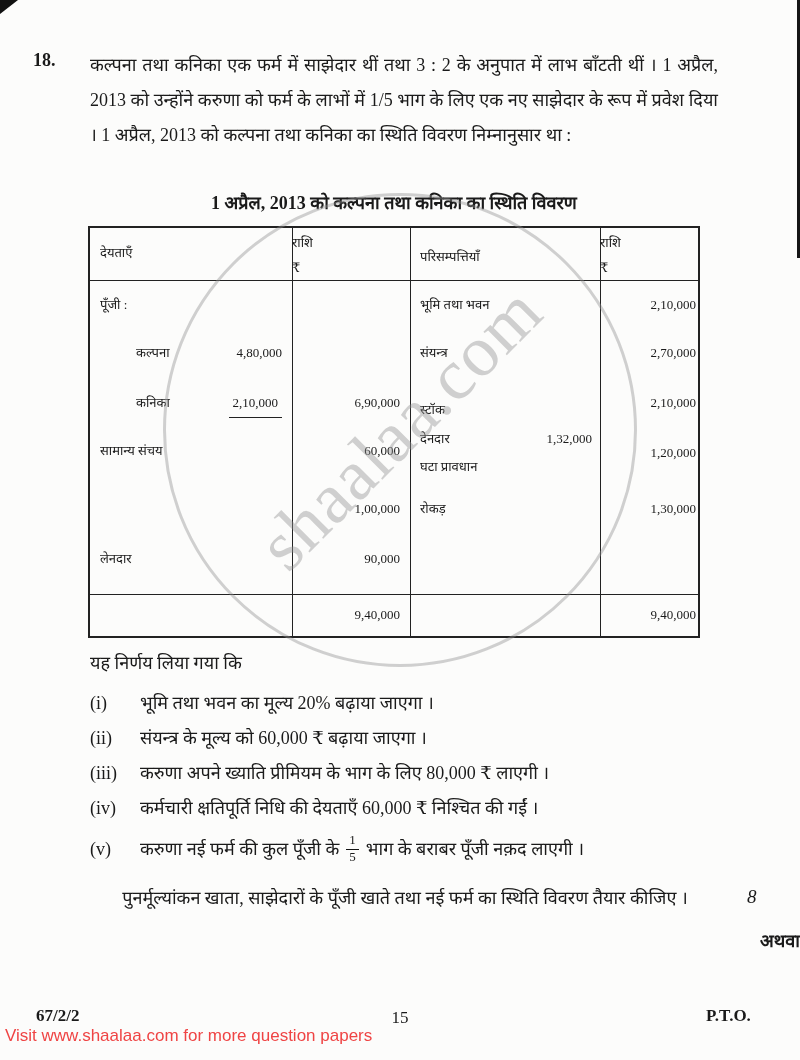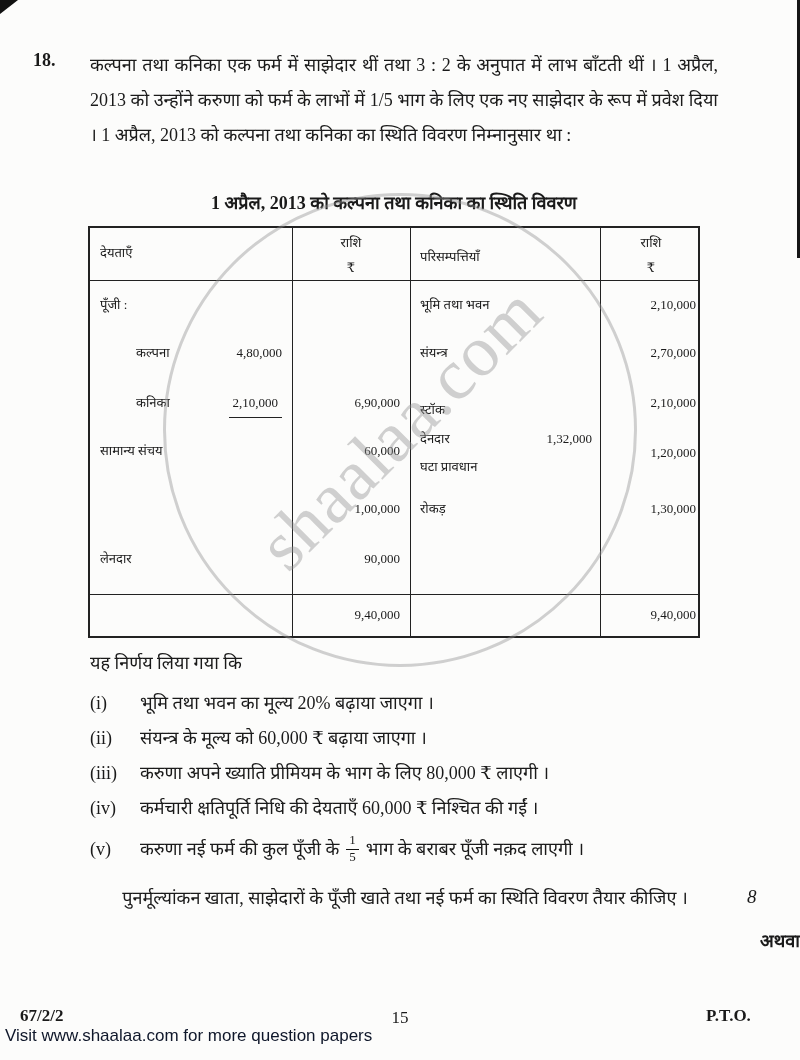--- a/index.html
+++ b/index.html
@@ -34,44 +34,44 @@
     line-height:35px; text-align:justify; }
   .bs-title { left:88px; top:190px; width:612px; text-align:center;
     font-weight:bold; font-size:18px; }
 
   
   .bs { left:88px; top:226px; width:612px; height:412px;
     border:2px solid #222; font-size:13px; z-index:1; }
   .bs .vl { position:absolute; top:0; bottom:0; width:0; border-left:1.6px solid #222; }
   .bs .hl { position:absolute; left:0; right:0; height:0; border-top:1.6px solid #222; }
   .bs .ln { position:absolute; line-height:26px; white-space:nowrap; }
-  .bs .ctr { text-align:center; }
+  .bs .ctr { text-align:left; }
   .bs .rt  { text-align:right; }
   .underlined { border-bottom:1.6px solid #222; padding:0 4px 1px; display:inline-block; }
 
   
   .dec-head { left:90px; top:650px; font-size:18px; }
   .li { position:absolute; left:90px; width:650px; font-size:18px; line-height:26px; }
   .li .marker { display:inline-block; width:50px; flex:0 0 50px; }
   .li-flex { display:flex; align-items:center; }
   .frac { display:inline-block; text-align:center; font-size:13px;
     line-height:1.15; vertical-align:middle; margin:0 7px; }
   .frac .num { display:block; border-bottom:1.3px solid #111; padding:0 3px 1px; }
   .frac .den { display:block; }
 
   .closing { left:90px; top:884px; width:630px; font-size:18px; line-height:28px;text-align:center; }
   .marks { left:747px; top:886px; font-size:19px; font-style:italic; }
   .or-label { left:0; top:928px; width:800px; text-align:right;
     font-weight:bold; font-size:18px; }
 
   
-  .paper-code { left:20px; top:1006px; font-size:17px; font-weight:bold; }
+  .paper-code { left:36px; top:1006px; font-size:17px; font-weight:bold; }
   .page-number { left:0; top:1008px; width:800px; text-align:center; font-size:17px; }
   .pto { left:706px; top:1006px; font-size:17px; font-weight:bold; }
-  .promo { left:5px; top:1026px; font-size:17px; color:#0f172a;
+  .promo { left:5px; top:1026px; font-size:17px; color:#ef4444;
     font-family:"Liberation Sans","DejaVu Sans",sans-serif; }
 </style>
 </head>
 <body>
 
 <div class="abs corner-mark"></div>
 <div class="abs edge-line"></div>
 
 <div class="abs wm-circle"></div>
 <div class="abs wm-text">shaalaa.com</div>

